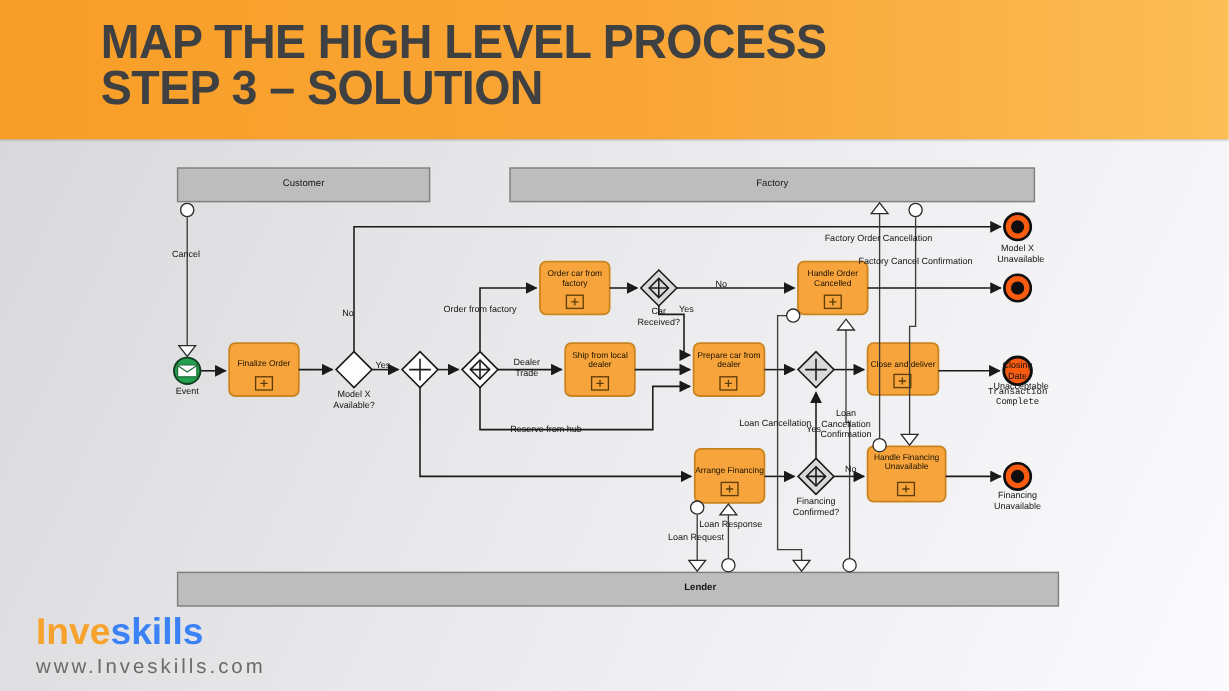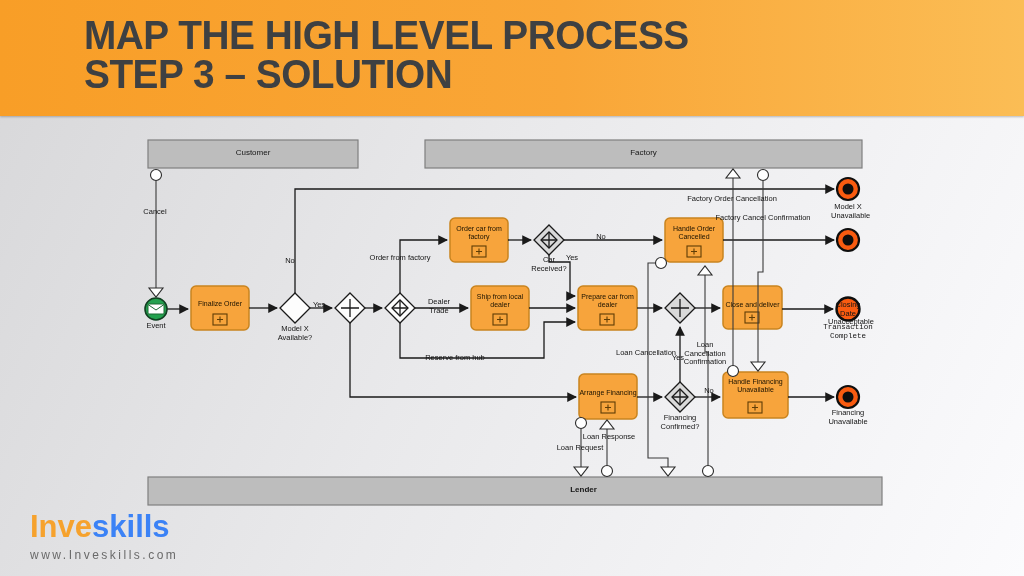--- a/index.html
+++ b/index.html
@@ -26,21 +26,21 @@
   .svg-layer{position:absolute;left:0;top:0;z-index:1;}
   .lbl{position:absolute;z-index:2;font-size:7.5px;line-height:8.5px;color:#141414;
        text-align:center;}
   .task-label{font-size:7px;line-height:8px;font-weight:400;color:#1a1200;}
   .nowrap{white-space:nowrap;}
   .lane-label{font-size:8px;color:#161616;}
   .logo{position:absolute;left:30px;top:512px;z-index:3;line-height:30px;}
   .logo .brand{font-size:31px;font-weight:700;letter-spacing:0;}
   .logo .b-orange{color:#F6A22D;}
   .logo .b-dark{color:#3b82f6;}
-  .logo .url{display:block;font-size:12px;letter-spacing:2.5px;color:#6A6A6A;line-height:16px;}
+  .logo .url{display:block;font-size:17px;letter-spacing:2.5px;color:#6A6A6A;line-height:16px;}
 </style>
 </head>
 <body>
 
 <div class="header">
   <div class="title">
     <span>MAP THE HIGH LEVEL PROCESS</span>
     <span>STEP 3 – SOLUTION</span>
   </div>
 </div>

